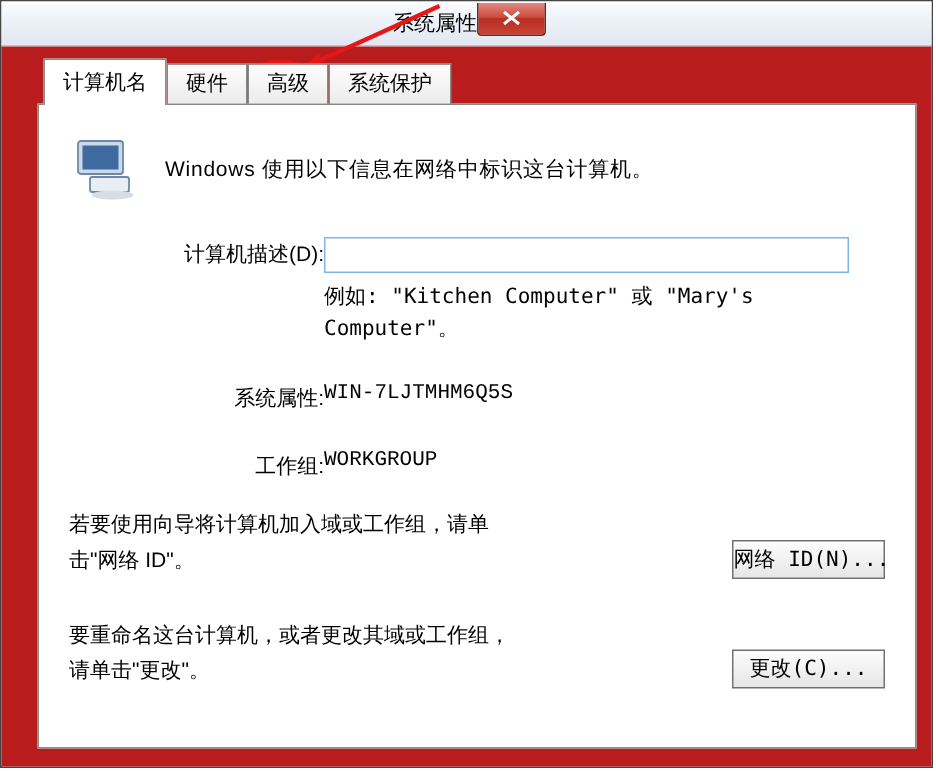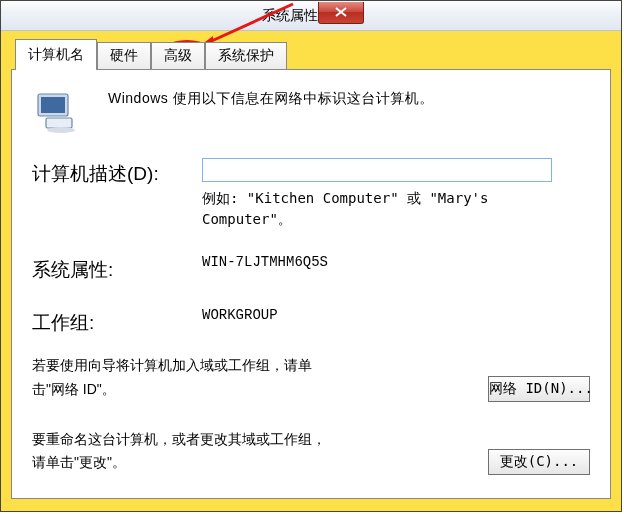--- a/index.html
+++ b/index.html
@@ -42,22 +42,22 @@
     display: flex;
     align-items: center;
     justify-content: center;
     color: #fff;
     font-weight: bold;
     font-size: 13px;
     cursor: pointer;
   }
   .close-btn svg { display:block; }
   .client {
-    padding: 8px 10px 12px 10px;
-    background: #fde047;
+    padding: 8px 10px 12px 24px;
+    background: #b91c1c;
   }
   .tabstrip {
     display: flex;
     align-items: flex-end;
     padding-left: 4px;
     position: relative;
     z-index: 2;
   }
   .tab {
     padding: 4px 12px 4px 12px;
@@ -79,42 +79,44 @@
   .tabpanel {
     border: 1px solid #888;
     background: #fff;
     padding: 18px 20px 20px 20px;
     min-height: 430px;
     position: relative;
     z-index: 1;
   }
   .intro {
     display: flex;
-    gap: 28px;
+    gap: 16px;
     margin-bottom: 22px;
+    align-items: center;
   }
   .intro-icon {
     width: 48px;
     height: 48px;
     flex: 0 0 48px;
   }
   .intro-text {
     font-size: 14px;
     padding-top: 2px;
     letter-spacing: 0.5px;
   }
   .row {
     display: flex;
     margin-bottom: 6px;
     align-items: flex-start;
   }
   .label-col {
     width: 170px;
-    font-size: 19px;
+    font-size: 14px;
     padding-top: 3px;
+    text-align: right;
   }
   .value-col {
     flex: 1;
     font-size: 14px;
     font-family: "Courier New", "SimSun", monospace;
   }
   .text-input {
     width: 350px;
     height: 24px;
     border: 1px solid #7eb4ea;

